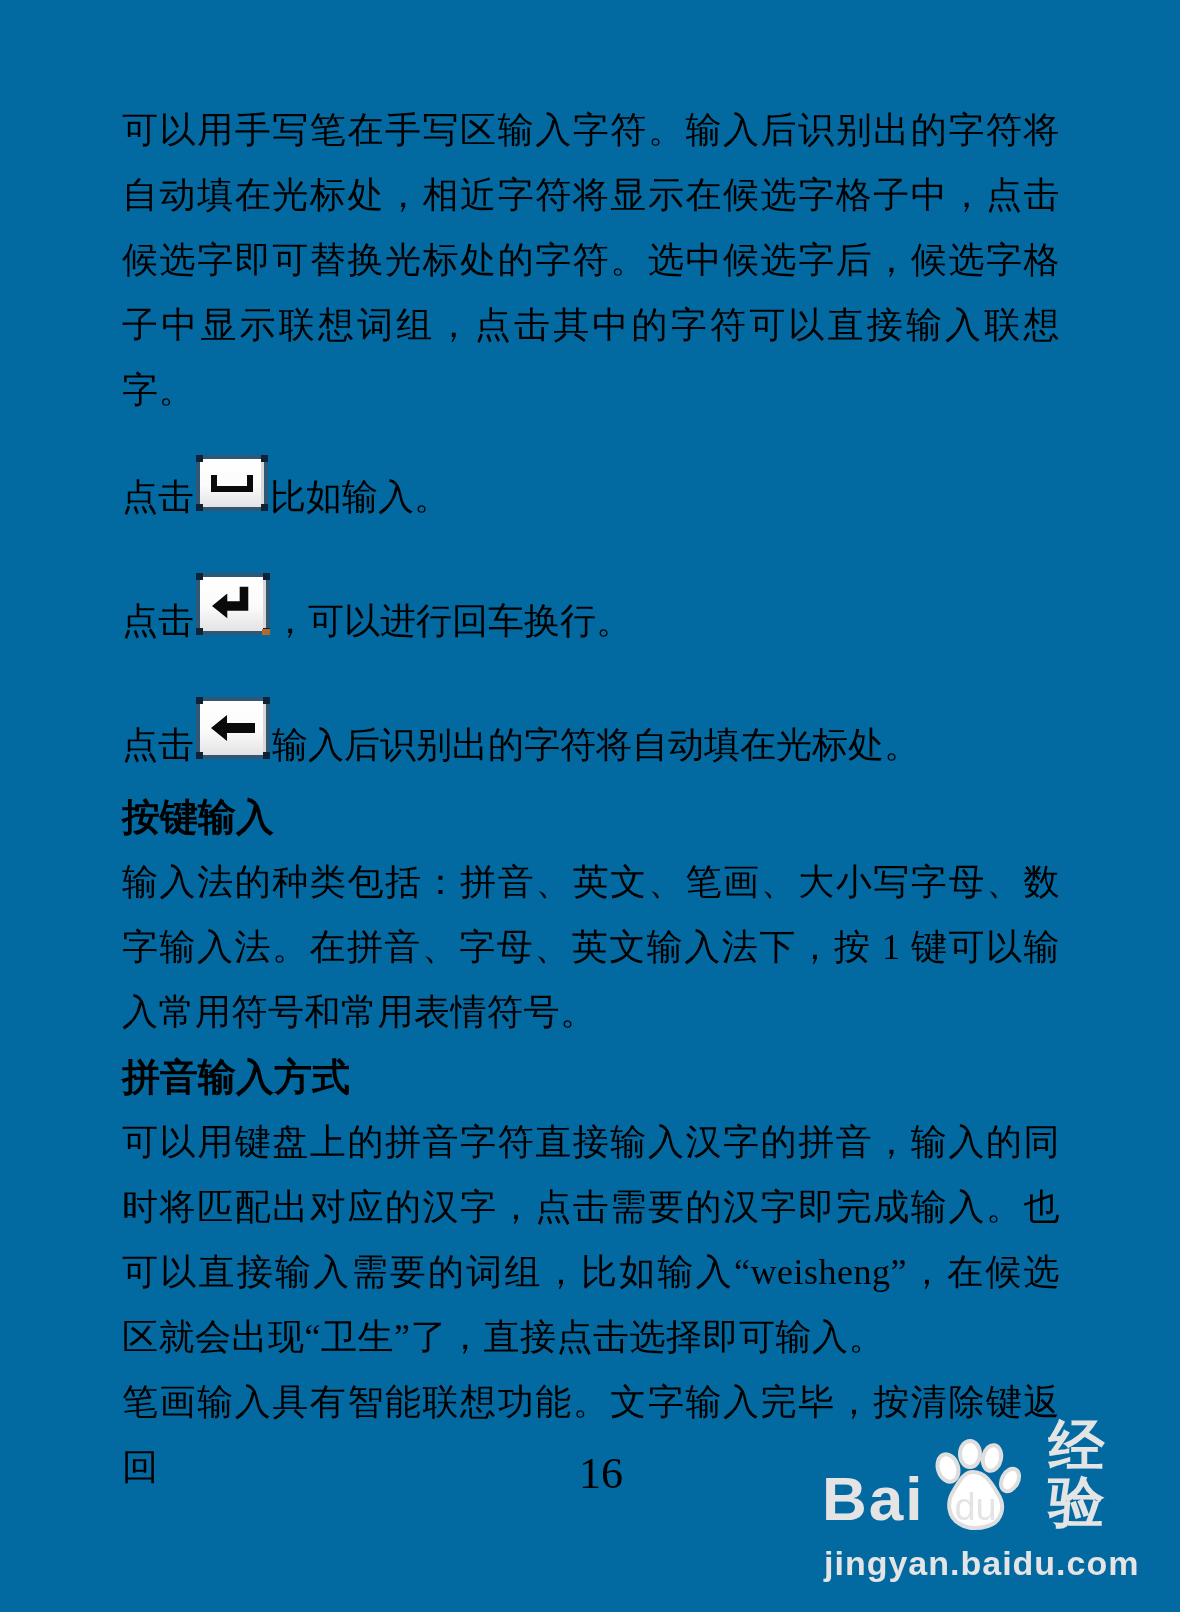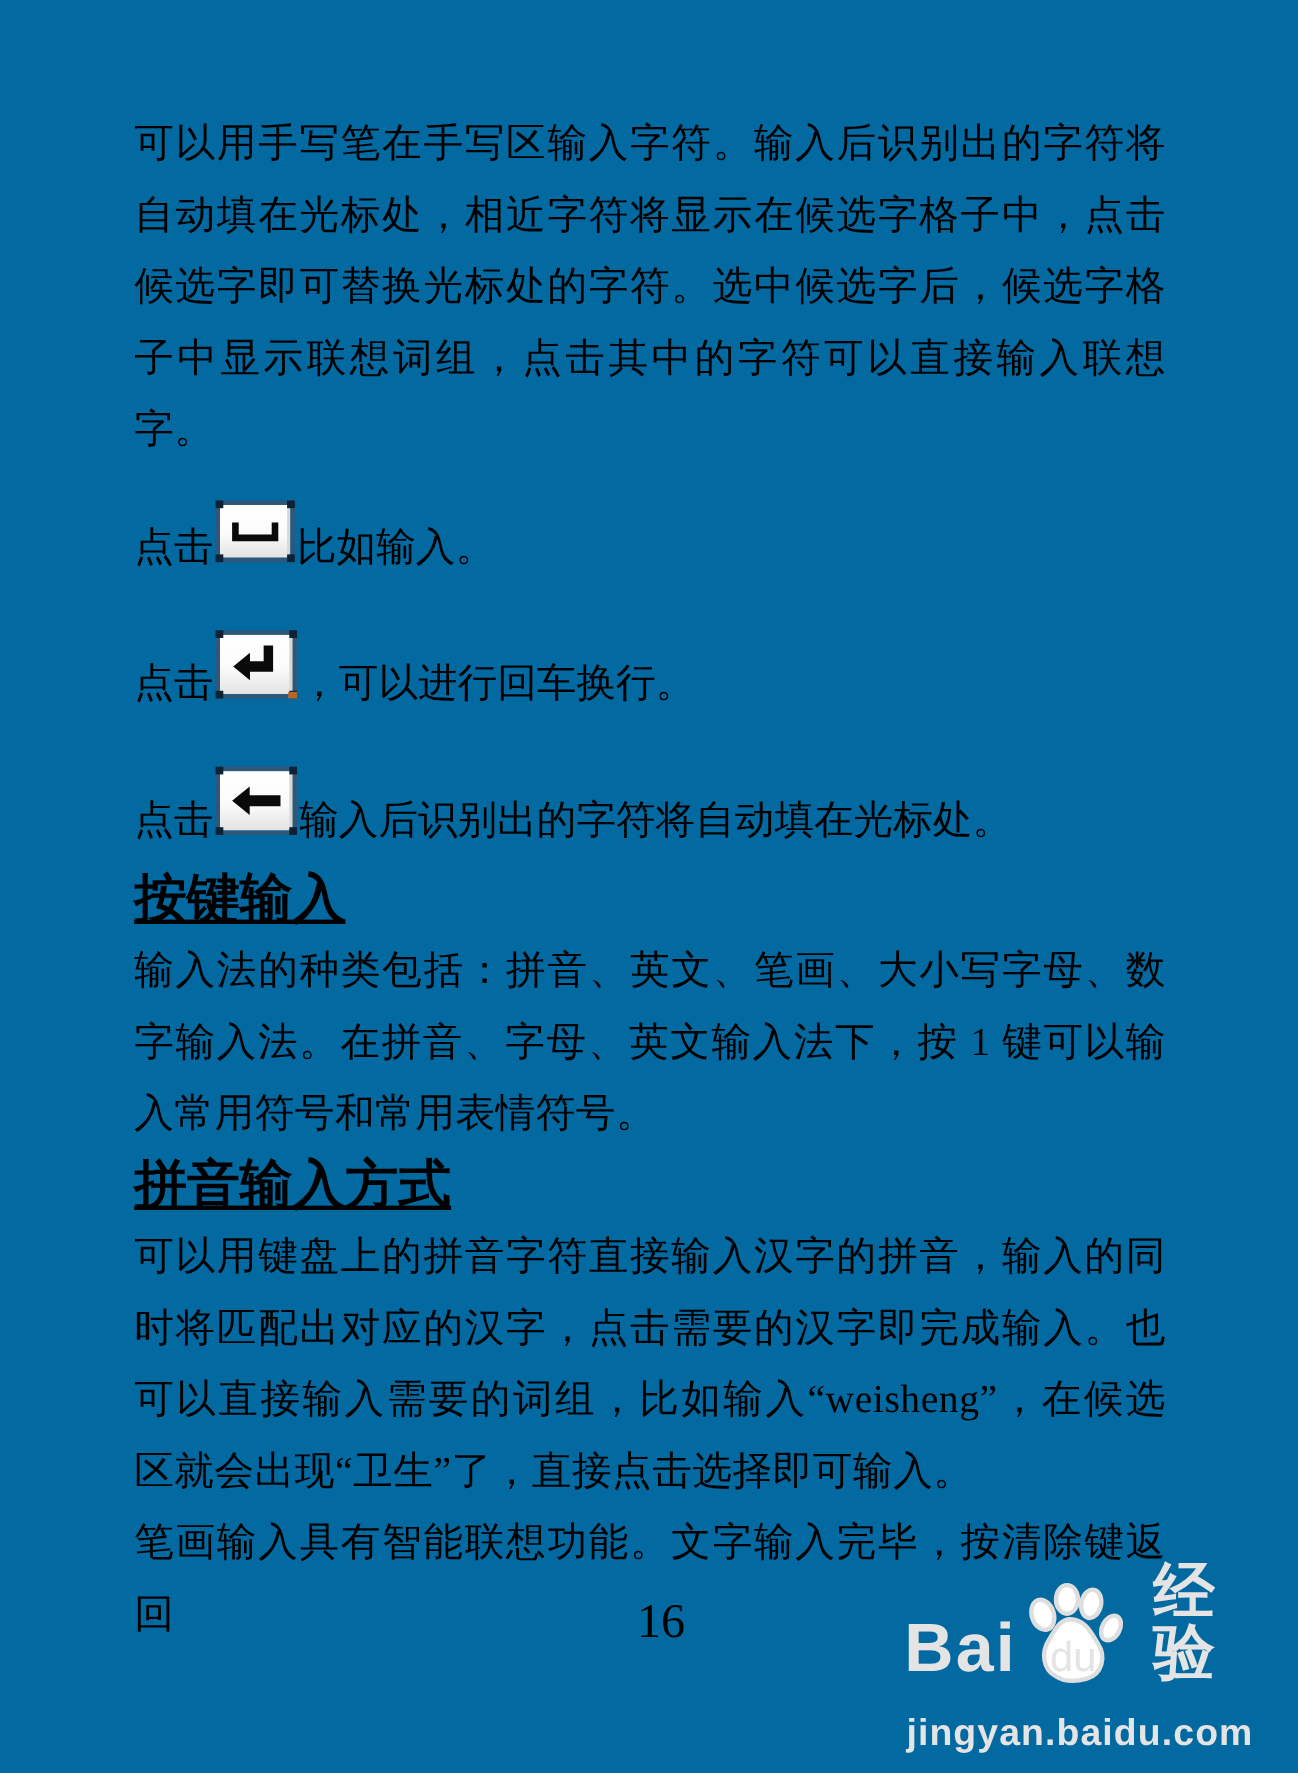--- a/index.html
+++ b/index.html
@@ -19,24 +19,23 @@
     top: 98px;
     width: 938px;
   }
   .para {
     font-size: 36px;
     line-height: 65px;
     text-align: justify;
     letter-spacing: 0.5px;
   }
   .heading {
-    font-size: 48px;
+    font-size: 38px;
     line-height: 65px;
     font-weight: bold;
-    text-decoration: underline;
   }
   .icon-line {
     display: flex;
     align-items: flex-end;
     font-size: 36px;
     line-height: 44px;
     text-align: right;
   }
   .icon-line .txt { padding-bottom: 2px; }
   .line-space     { margin-top: 32px; }
@@ -119,21 +118,21 @@
     letter-spacing: 1px;
     line-height: 1;
     padding-bottom: 10px;
     font-family: "Liberation Sans", "DejaVu Sans", sans-serif;
     margin-left: 24px;
   }
   .wm-url {
     font-size: 34px;
     font-weight: bold;
     letter-spacing: 1px;
-    margin-top: 16px;
+    margin-top: 4px;
     margin-left: 2px;
   }
 </style>
 </head>
 <body>
 
 <div class="page">
   <div class="content">
 
     <p class="para">可以用手写笔在手写区输入字符。输入后识别出的字符将自动填在光标处，相近字符将显示在候选字格子中，点击候选字即可替换光标处的字符。选中候选字后，候选字格子中显示联想词组，点击其中的字符可以直接输入联想字。</p>

